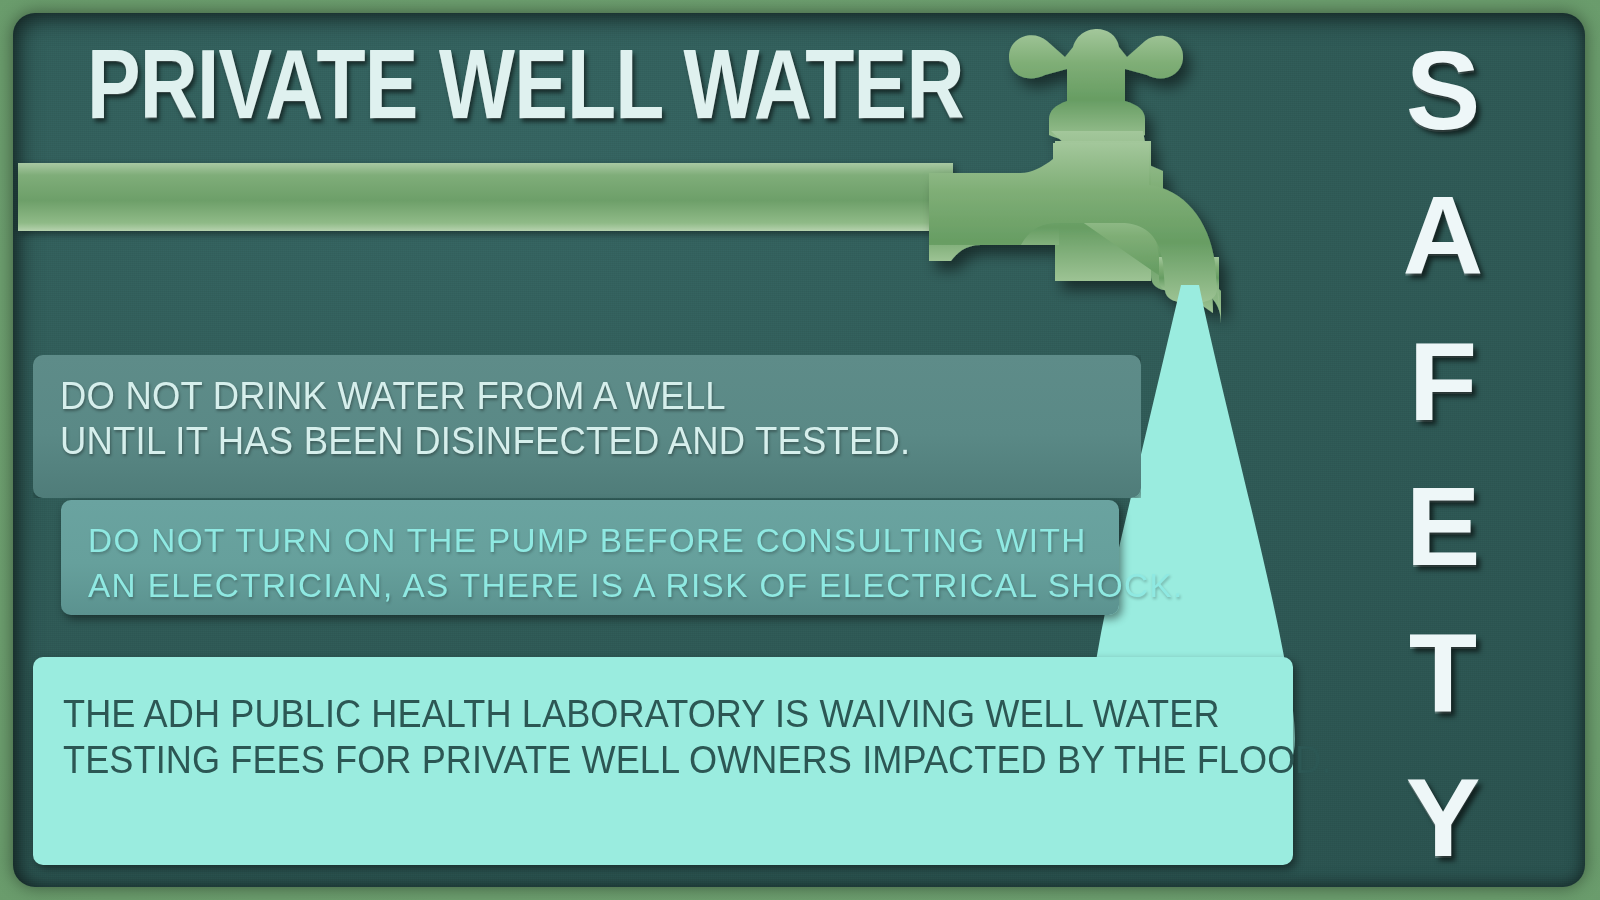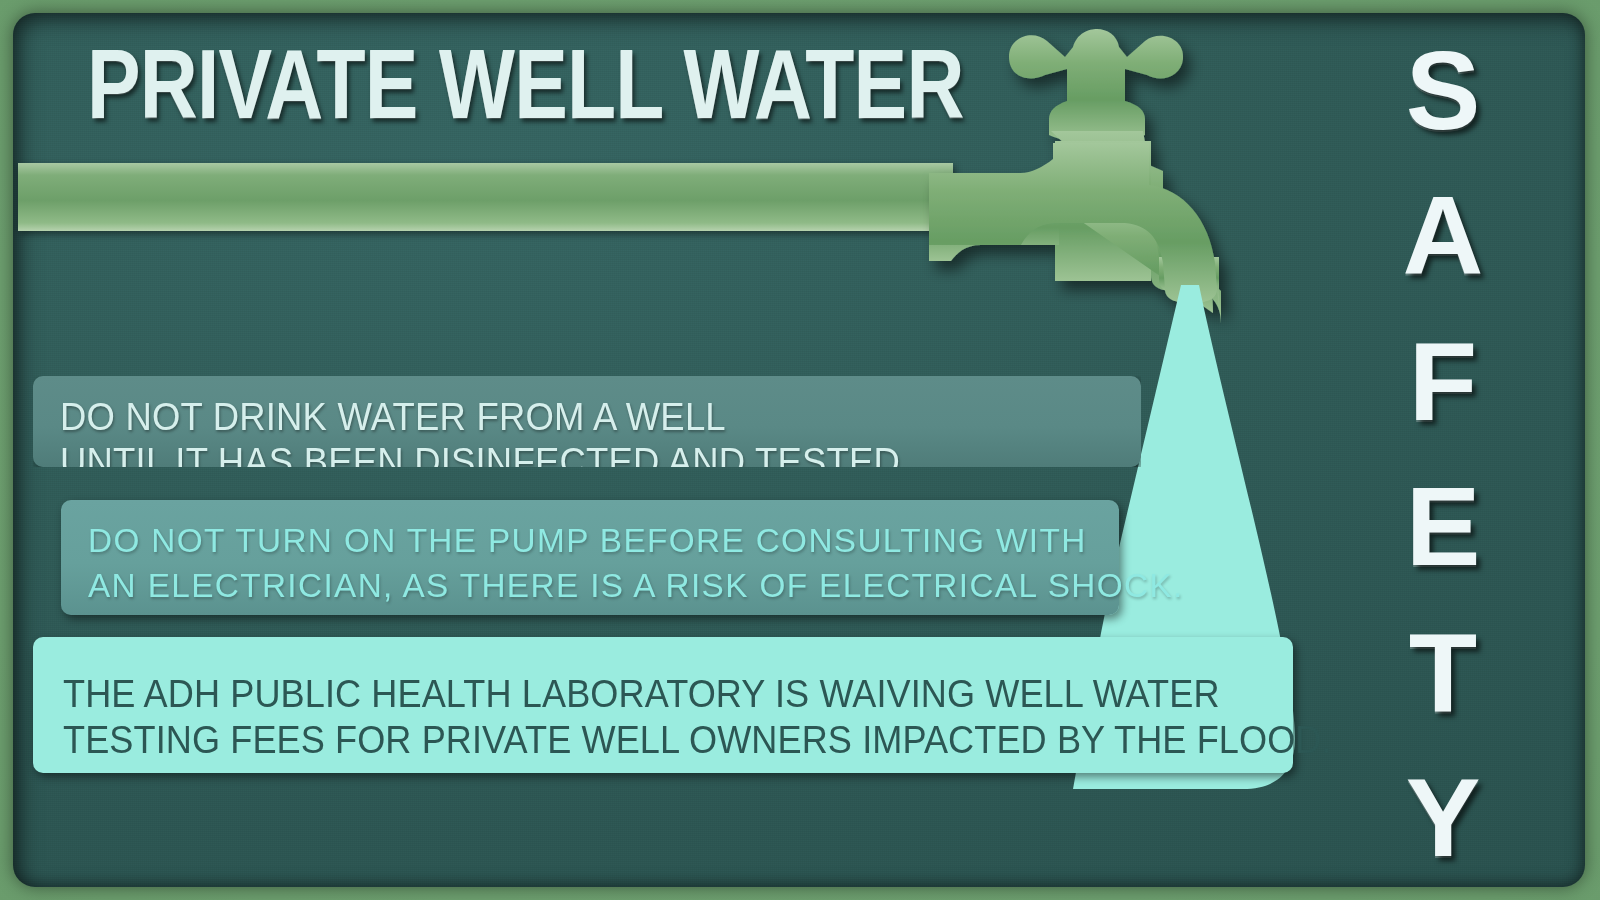--- a/index.html
+++ b/index.html
@@ -42,34 +42,34 @@
         box-shadow:2px 3px 7px rgba(0,0,0,.45);}
 
   
   #stream{position:absolute;left:0;top:0;width:1572px;height:874px;pointer-events:none;}
 
   
   .block{position:absolute;left:20px;border-radius:10px;
          box-shadow:3px 4px 8px rgba(0,0,0,.45);}
   .btext{position:absolute;white-space:pre;}
 
-  #block1{top:363px;width:1108px;height:91px;
+  #block1{top:342px;width:1108px;height:143px;
       background:linear-gradient(180deg,#5e8c89 0%,#5a8986 55%,#4f7c79 100%);
       clip-path:polygon(0 0,100% 0,100% 100%,0 100%);}
   #block1 .btext{left:27px;top:19px;font-size:38px;line-height:45px;font-weight:400;
       color:#d6efec;letter-spacing:.2px;transform:scaleX(.96);transform-origin:left top;
       text-shadow:1px 2px 3px rgba(0,0,0,.35);}
 
   #block2{top:487px;width:1058px;height:115px;
       background:linear-gradient(180deg,#6aa3a0 0%,#66a09c 55%,#5b928f 100%);margin-left:28px;}
   #block2 .btext{left:27px;top:18px;font-size:34px;line-height:45px;font-weight:400;
       color:#8fe9e2;letter-spacing:1.4px;transform:scaleX(.98);transform-origin:left top;
       text-shadow:1px 2px 3px rgba(0,0,0,.25);}
 
-  #block3{top:624px;width:1260px;height:136px;background:#9aecdf;}
+  #block3{top:644px;width:1260px;height:208px;background:#9aecdf;}
   #block3 .btext{left:30px;top:34px;font-size:38px;line-height:46px;font-weight:400;
       color:#2c5754;letter-spacing:.1px;transform:scaleX(.95);transform-origin:left top;}
 
   
   #safety{position:absolute;right:62px;top:8px;width:160px;height:860px;
       display:flex;flex-direction:column;align-items:center;justify-content:space-between;
       padding:18px 0 12px;box-sizing:border-box;}
   #safety span{font-size:112px;line-height:.92;font-weight:700;color:#eef7f8;
       text-shadow:4px 5px 5px rgba(0,0,0,.60), 0 2px 0 rgba(255,255,255,.25);}
 </style>

